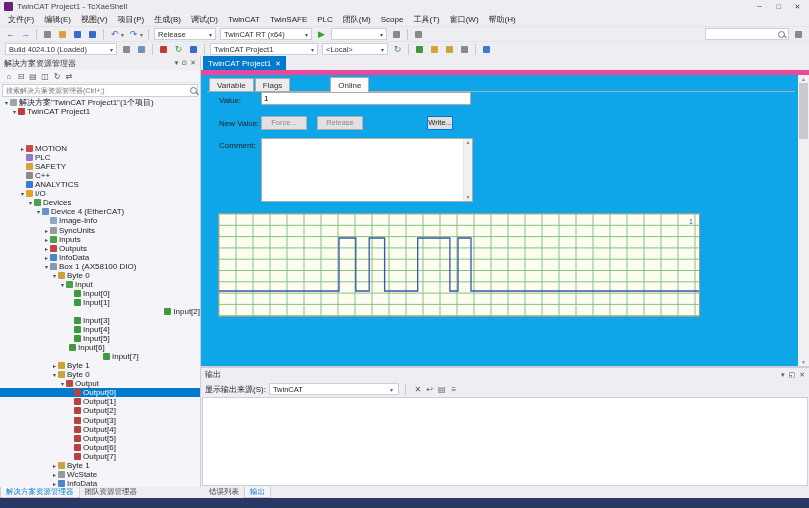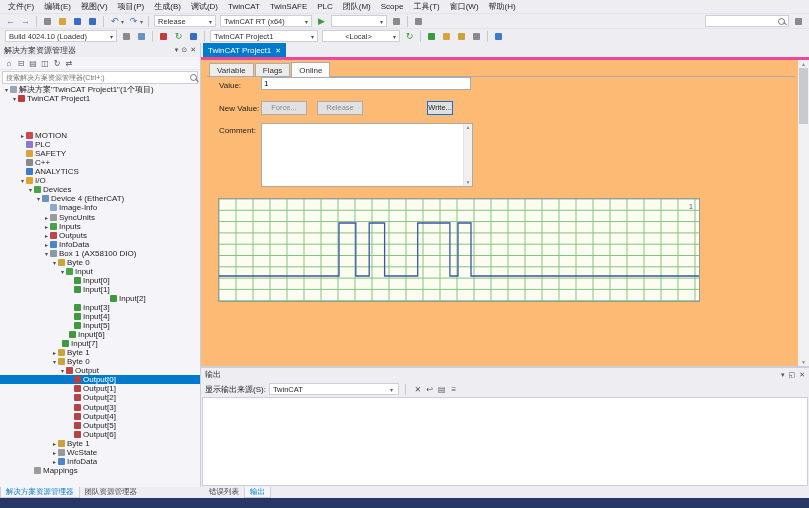--- a/index.html
+++ b/index.html
@@ -48,24 +48,24 @@
   .arrow{width:7px;font-size:6px;color:#4d4d4d;text-align:center;flex:none;}
   .tree-row.selected .arrow{color:#fff;}
   .ticon{width:7px;height:7px;flex:none;margin:0 2px 0 0;border-radius:1px;display:block;}
   .tlbl{overflow:hidden;}
 
   
   .main{flex:1;display:flex;flex-direction:column;min-width:0;background:#EEEEF2;}
   .doctabs{height:14px;display:flex;align-items:flex-end;padding-left:2px;}
   .doctab{height:14px;background:#007ACC;color:#fff;display:flex;align-items:center;padding:0 5px;font-size:8px;gap:4px;}
   .tab-close{font-size:7px;line-height:1;}
-  .docbody{flex:1;position:relative;background:#fdba74;border-top:3px solid #ec4899;min-height:0;overflow:hidden;}
+  .docbody{flex:1;position:relative;background:#0ea5e9;border-top:5px solid #ec4899;min-height:0;overflow:hidden;}
   .subtab-strip{position:absolute;top:2px;left:6px;right:14px;height:15px;border-bottom:1px solid #ACACAC;display:flex;align-items:flex-end;padding-left:2px;}
   .subtab{height:13px;line-height:13px;padding:0 7px;font-size:8px;background:#ECECEC;border:1px solid #ACACAC;border-bottom:none;margin-right:1px;color:#333;}
-  .subtab.active{background:#FBFBFB;height:15px;line-height:15px;margin-bottom:-1px;}
+  .subtab.active{background:#FBFBFB;height:15px;line-height:15px;margin-bottom:-1px;margin-left:39px;}
   .form-label{position:absolute;font-size:8px;color:#222;white-space:nowrap;}
   .value-input{position:absolute;height:13px;background:#fff;border:1px solid #ABABAB;font-size:8px;padding:0 2px;}
   .btn{position:absolute;height:14px;font-size:7.5px;text-align:center;line-height:12px;background:#E1E1E1;border:1px solid #ADADAD;color:#8a8a8a;overflow:hidden;}
   .btn.primary{border:1px solid #0078D7;color:#1e1e1e;}
   .comment-box{position:absolute;background:#fff;border:1px solid #ABABAB;}
   .inner-scroll{position:absolute;right:0;top:0;bottom:0;width:9px;background:#F0F0F0;border-left:1px solid #E3E3E3;display:flex;flex-direction:column;justify-content:space-between;align-items:center;font-size:5px;color:#888;line-height:1;padding:1px 0;}
   .chart-wrap{position:absolute;border:1px solid #9a9a9a;overflow:hidden;}
   .vscroll{position:absolute;right:0;top:0;bottom:0;width:11px;background:#F0F0F2;display:flex;flex-direction:column;align-items:center;font-size:5px;color:#888;padding:1px 0;}
   .vthumb{width:9px;height:56px;background:#C9CACF;margin-top:1px;}
   .vscroll .spacefill{flex:1;}
@@ -86,20 +86,29 @@
   .bs-main{flex:1;display:flex;padding-left:3px;}
   .bs-tab{padding:0 5px;line-height:10px;color:#444;white-space:nowrap;}
   .bs-tab.active{background:#F5F5F9;color:#007ACC;border:1px solid #CCCEDB;border-top:none;}
   .statusbar{height:10px;flex:none;}
 </style>
 </head>
 <body>
 
 <div class="window">
 
+  <div class="titlebar">
+    <span class="app-icon"></span>
+    <span class="title-text">TwinCAT Project1 - TcXaeShell</span>
+    <span class="win-controls">
+      <span class="win-btn">─</span>
+      <span class="win-btn">□</span>
+      <span class="win-btn">✕</span>
+    </span>
+  </div>
 
   <div class="menubar">
       <span class="menu-item">文件(F)</span>
       <span class="menu-item">编辑(E)</span>
       <span class="menu-item">视图(V)</span>
       <span class="menu-item">项目(P)</span>
       <span class="menu-item">生成(B)</span>
       <span class="menu-item">调试(D)</span>
       <span class="menu-item">TwinCAT</span>
       <span class="menu-item">TwinSAFE</span>
@@ -179,21 +188,21 @@
       </span>
       <span class="tb-icon" style="color: rgb(60, 154, 60);">↻</span>
       <span class="tb-icon">
         <span class="sq" style="background: rgb(58, 107, 198);"></span>
       </span>
       <span class="tb-sep"></span>
       <span class="tb-combo" style="width: 108px;">
         <span class="cv">TwinCAT Project1</span>
         <span class="ca">▾</span>
       </span>
-      <span class="tb-combo" style="width: 78px; text-align: center;">
+      <span class="tb-combo" style="width: 66px;">
         <span class="cv">&lt;Local&gt;</span>
         <span class="ca">▾</span>
       </span>
       <span class="tb-icon" style="color: rgb(60, 154, 60);">↻</span>
       <span class="tb-sep"></span>
       <span class="tb-icon">
         <span class="sq" style="background: rgb(60, 154, 60);"></span>
       </span>
       <span class="tb-icon">
         <span class="sq" style="background: rgb(216, 163, 58);"></span>
@@ -327,21 +336,21 @@
           <div class="tree-row" style="padding-left: 67px;">
             <span class="arrow"></span>
             <span class="ticon" style="background: rgb(63, 154, 63);"></span>
             <span class="tlbl">Input[0]</span>
           </div>
           <div class="tree-row" style="padding-left: 67px;">
             <span class="arrow"></span>
             <span class="ticon" style="background: rgb(63, 154, 63);"></span>
             <span class="tlbl">Input[1]</span>
           </div>
-          <div class="tree-row" style="padding-left: 103px;">
+          <div class="tree-row" style="padding-left: 103px; justify-content: flex-end;">
             <span class="arrow"></span>
             <span class="ticon" style="background: rgb(63, 154, 63);"></span>
             <span class="tlbl">Input[2]</span>
           </div>
           <div class="tree-row" style="padding-left: 67px;">
             <span class="arrow"></span>
             <span class="ticon" style="background: rgb(63, 154, 63);"></span>
             <span class="tlbl">Input[3]</span>
           </div>
           <div class="tree-row" style="padding-left: 67px;">
@@ -352,21 +361,21 @@
           <div class="tree-row" style="padding-left: 67px;">
             <span class="arrow"></span>
             <span class="ticon" style="background: rgb(63, 154, 63);"></span>
             <span class="tlbl">Input[5]</span>
           </div>
           <div class="tree-row" style="padding-left: 62px;">
             <span class="arrow"></span>
             <span class="ticon" style="background: rgb(63, 154, 63);"></span>
             <span class="tlbl">Input[6]</span>
           </div>
-          <div class="tree-row" style="padding-left: 55px;">
+          <div class="tree-row" style="padding-left: 96px;">
             <span class="arrow"></span>
             <span class="ticon" style="background: rgb(63, 154, 63);"></span>
             <span class="tlbl">Input[7]</span>
           </div>
           <div class="tree-row" style="padding-left: 51px;">
             <span class="arrow">▸</span>
             <span class="ticon" style="background: rgb(201, 164, 58);"></span>
             <span class="tlbl">Byte 1</span>
           </div>
           <div class="tree-row" style="padding-left: 51px;">
@@ -406,20 +415,25 @@
           </div>
           <div class="tree-row" style="padding-left: 67px;">
             <span class="arrow"></span>
             <span class="ticon" style="background: rgb(180, 67, 67);"></span>
             <span class="tlbl">Output[5]</span>
           </div>
           <div class="tree-row" style="padding-left: 67px;">
             <span class="arrow"></span>
             <span class="ticon" style="background: rgb(180, 67, 67);"></span>
             <span class="tlbl">Output[6]</span>
+          </div>
+          <div class="tree-row" style="padding-left: 67px;">
+            <span class="arrow"></span>
+            <span class="ticon" style="background: rgb(180, 67, 67);"></span>
+            <span class="tlbl">Output[7]</span>
           </div>
           <div class="tree-row" style="padding-left: 51px;">
             <span class="arrow">▸</span>
             <span class="ticon" style="background: rgb(201, 164, 58);"></span>
             <span class="tlbl">Byte 1</span>
           </div>
           <div class="tree-row" style="padding-left: 51px;">
             <span class="arrow">▸</span>
             <span class="ticon" style="background: rgb(154, 154, 154);"></span>
             <span class="tlbl">WcState</span>

